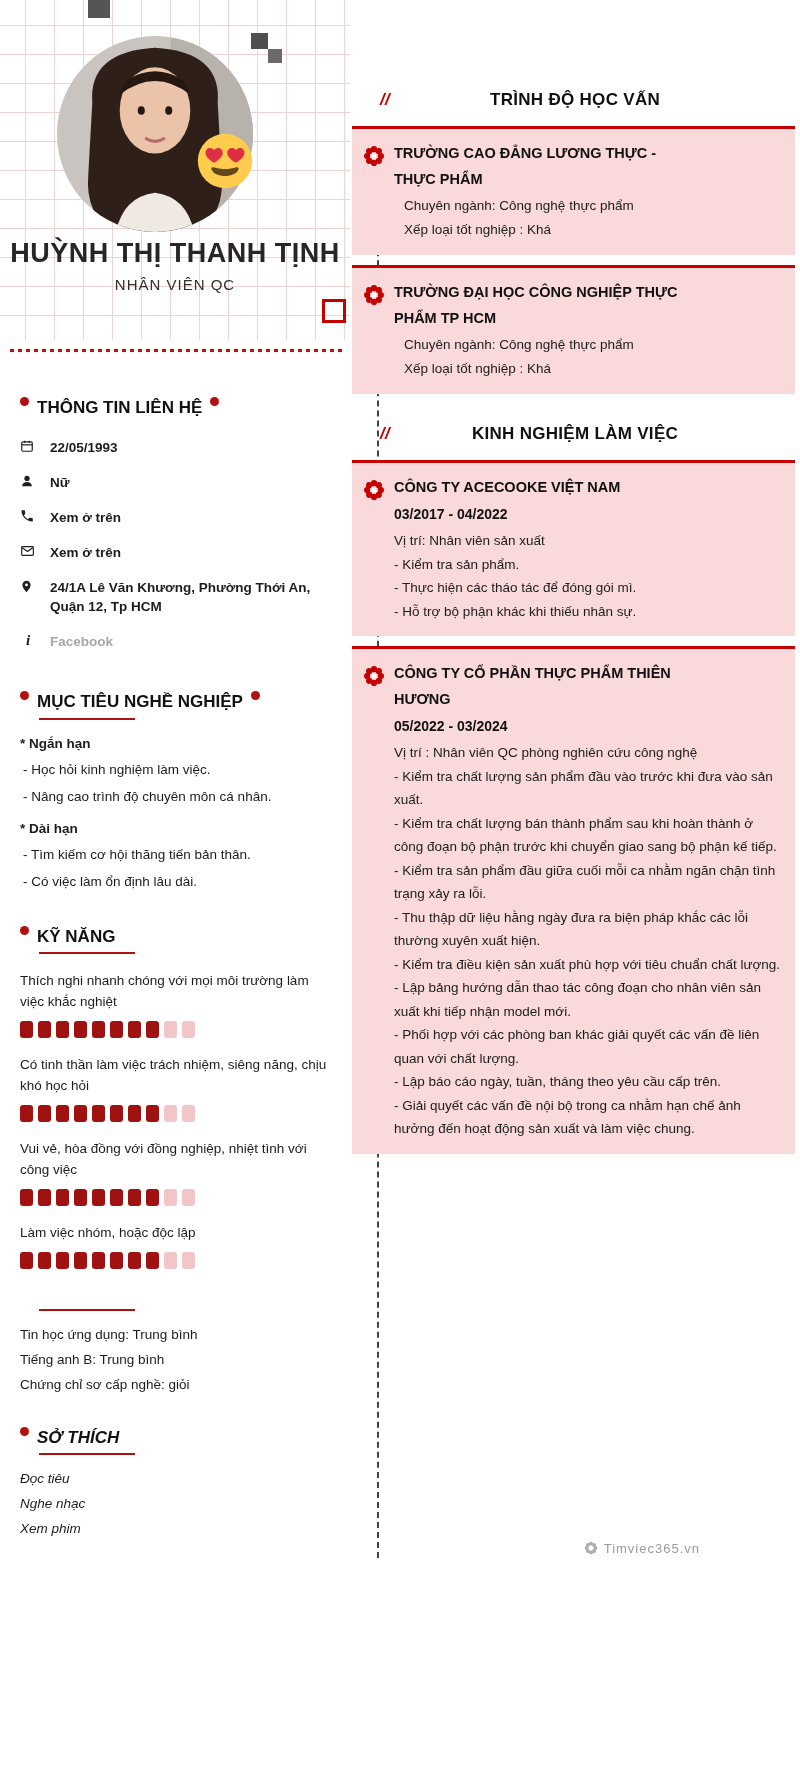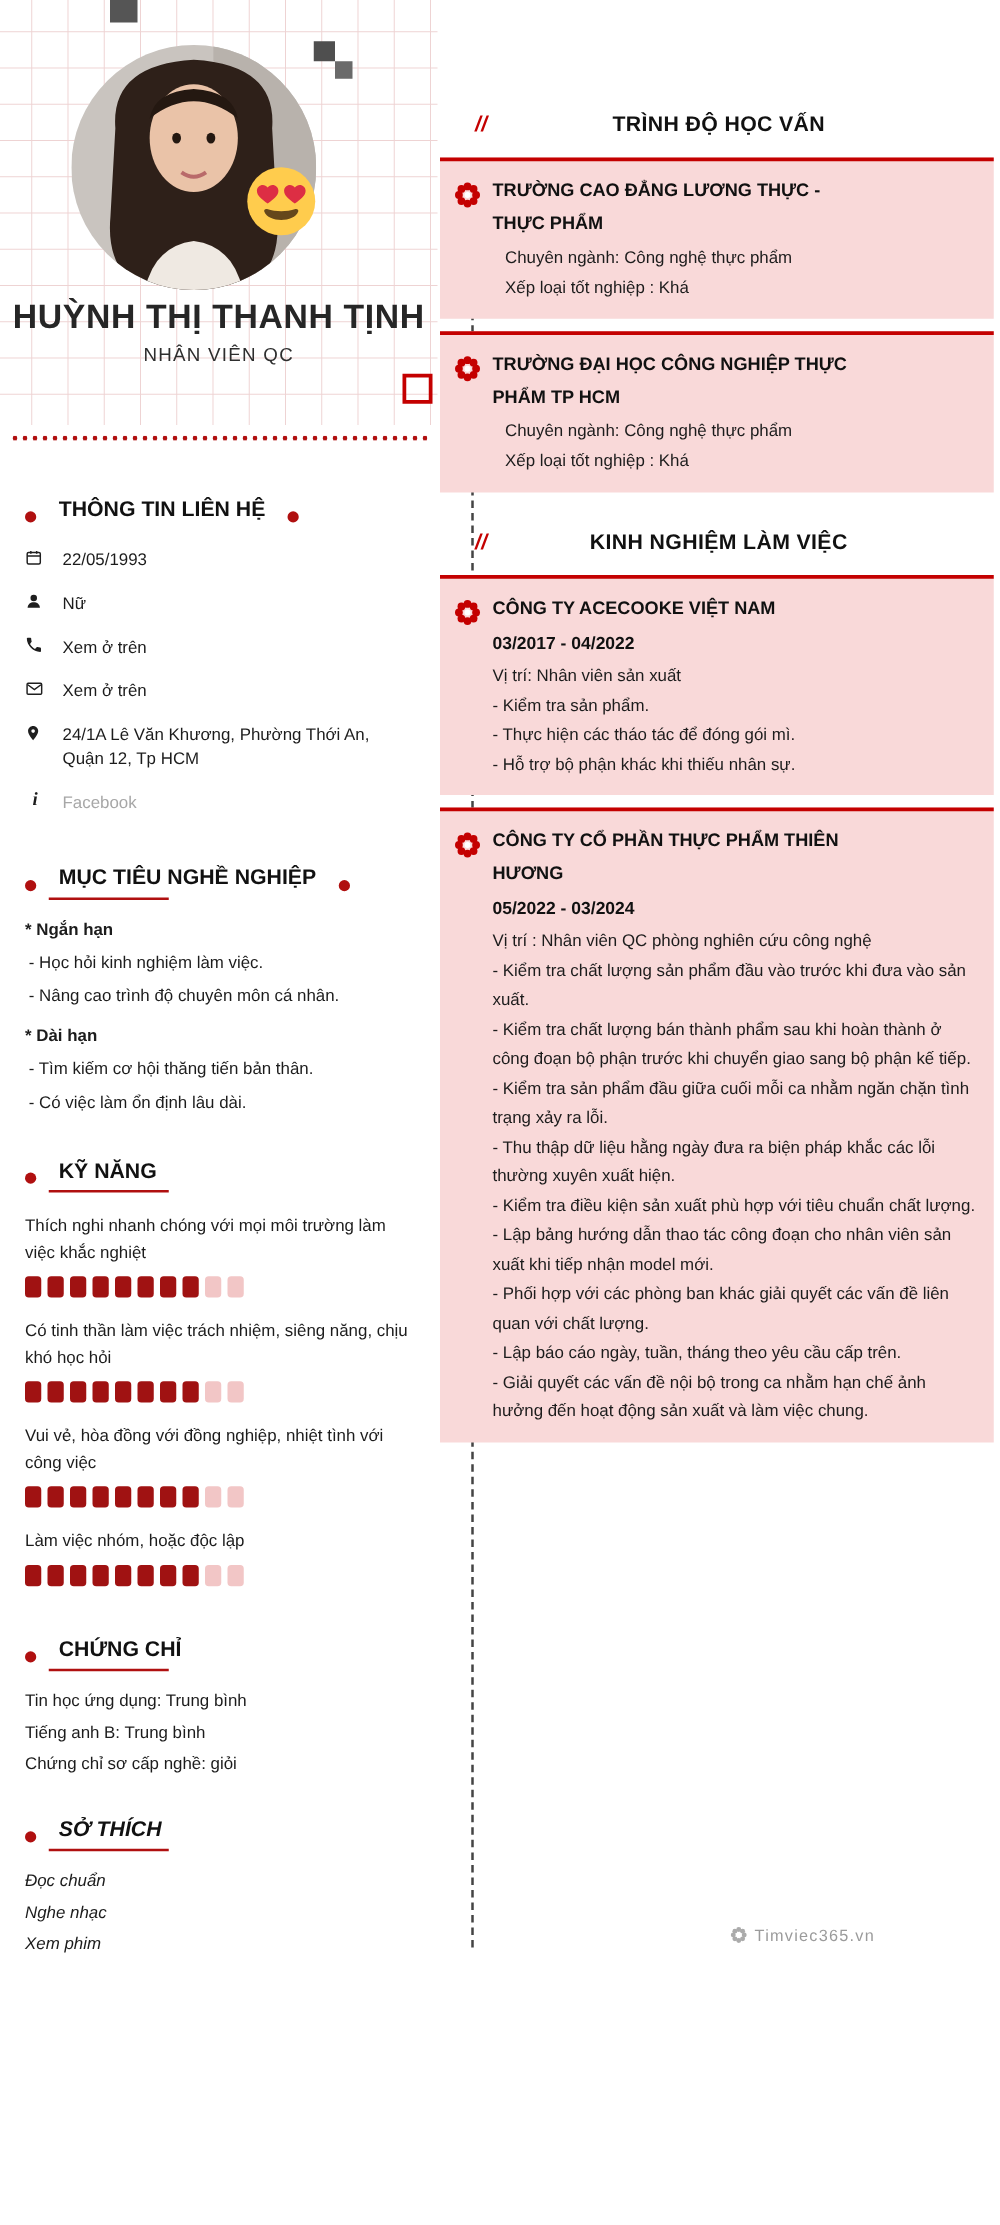--- a/index.html
+++ b/index.html
@@ -32,29 +32,29 @@
   .photo-wrap{position:absolute;left:57px;top:36px;width:196px;height:196px;border-radius:50%;overflow:hidden;}
   .emoji{position:absolute;left:196px;top:132px;width:58px;height:58px;}
   .name{position:absolute;top:238px;left:0;width:100%;text-align:center;font-size:27px;font-weight:bold;letter-spacing:.5px;color:#262626;}
   .job-title{position:absolute;top:276px;left:0;width:100%;text-align:center;font-size:15px;letter-spacing:1px;color:#2e2e2e;}
   .dotted{
     height:5px;margin:8px 8px 0 8px;
     background-image:radial-gradient(circle,var(--accent) 1.8px,transparent 2.1px);
     background-size:8px 5px;background-position:0 50%;background-repeat:repeat-x;
   }
   .lbody{padding:0 18px 0 20px;}
-  .sec-heading{display:flex;align-items:flex-end;gap:18px;font-size:17px;font-weight:bold;line-height:1.25;color:#111;}
+  .sec-heading{display:flex;align-items:flex-start;gap:8px;font-size:17px;font-weight:bold;line-height:1.25;color:#111;}
   .dot{width:9px;height:9px;border-radius:50%;background:var(--accent);flex:none;}
   .heading-underline{height:2px;width:96px;background:var(--accent);margin:5px 0 0 19px;}
   .contact-sec{margin-top:44px;}
   .contact-list{margin-top:20px;}
   .c-row{display:flex;align-items:flex-start;gap:14px;margin-bottom:16px;font-size:13.5px;line-height:19px;}
   .c-icon{width:16px;flex:none;margin-top:1px;}
   .c-icon.info-i{font-family:"Liberation Serif", serif;font-style:italic;font-weight:bold;font-size:15px;line-height:15px;text-align:center;}
-  .c-text{padding-top:0;}
+  .c-text{padding-top:0;font-weight:bold;}
   .link{color:var(--link-grey);}
   .objective-sec{margin-top:40px;}
   .obj-label{font-weight:bold;font-size:13.5px;margin:16px 0 10px;}
   .obj-items .obj-item{font-size:13.5px;margin-bottom:10px;padding-left:3px;line-height:17px;}
   .skills-sec{margin-top:36px;}
   .skill{margin-top:16px;}
   .skill-text{font-size:13.5px;line-height:21px;}
   .rating{display:flex;gap:5px;margin-top:9px;}
   .rating .seg{width:13px;height:17px;border-radius:3px;background:var(--seg-off);}
   .rating .seg.on{background:var(--seg-on);}
@@ -275,40 +275,36 @@
             <span class="seg on"></span>
             <span class="seg on"></span>
             <span class="seg on"></span>
             <span class="seg"></span>
             <span class="seg"></span>
           </div>
       </div>
     </div>
 
     <div class="cert-sec">
-      <div class="sec-heading">
-        <span class="dot"></span>
-        <span>CHỨNG CHỈ</span>
-      </div>
       <div class="heading-underline"></div>
       <div class="simple-list">
           <div class="simple-item">Tin học ứng dụng: Trung bình</div>
           <div class="simple-item">Tiếng anh B: Trung bình</div>
           <div class="simple-item">Chứng chỉ sơ cấp nghề: giỏi</div>
         </div>
     </div>
 
     <div class="hobby-sec">
       <div class="sec-heading">
         <span class="dot"></span>
         <span>SỞ THÍCH</span>
       </div>
       <div class="heading-underline"></div>
       <div class="simple-list">
-          <div class="simple-item">Đọc chuẩn</div>
+          <div class="simple-item">Đọc tiêu</div>
           <div class="simple-item">Nghe nhạc</div>
           <div class="simple-item">Xem phim</div>
         </div>
     </div>
 
   </div>
 </div>
 
 <div class="right-col">
   <div class="timeline"></div>

